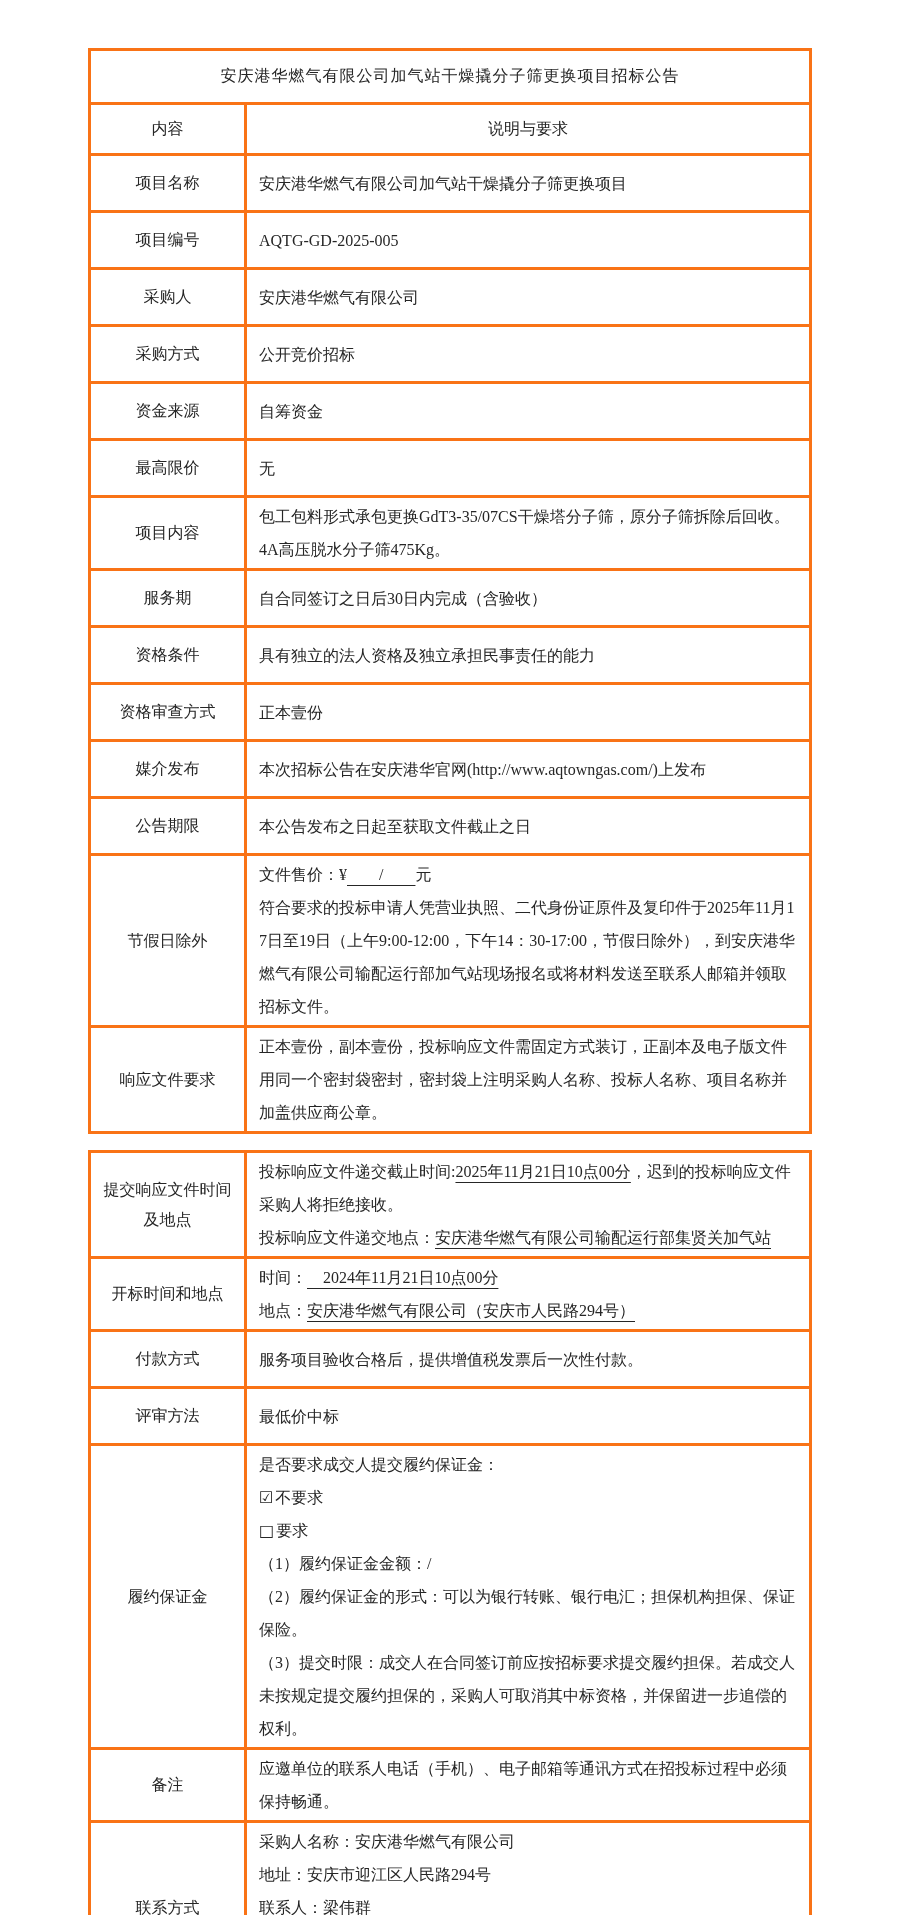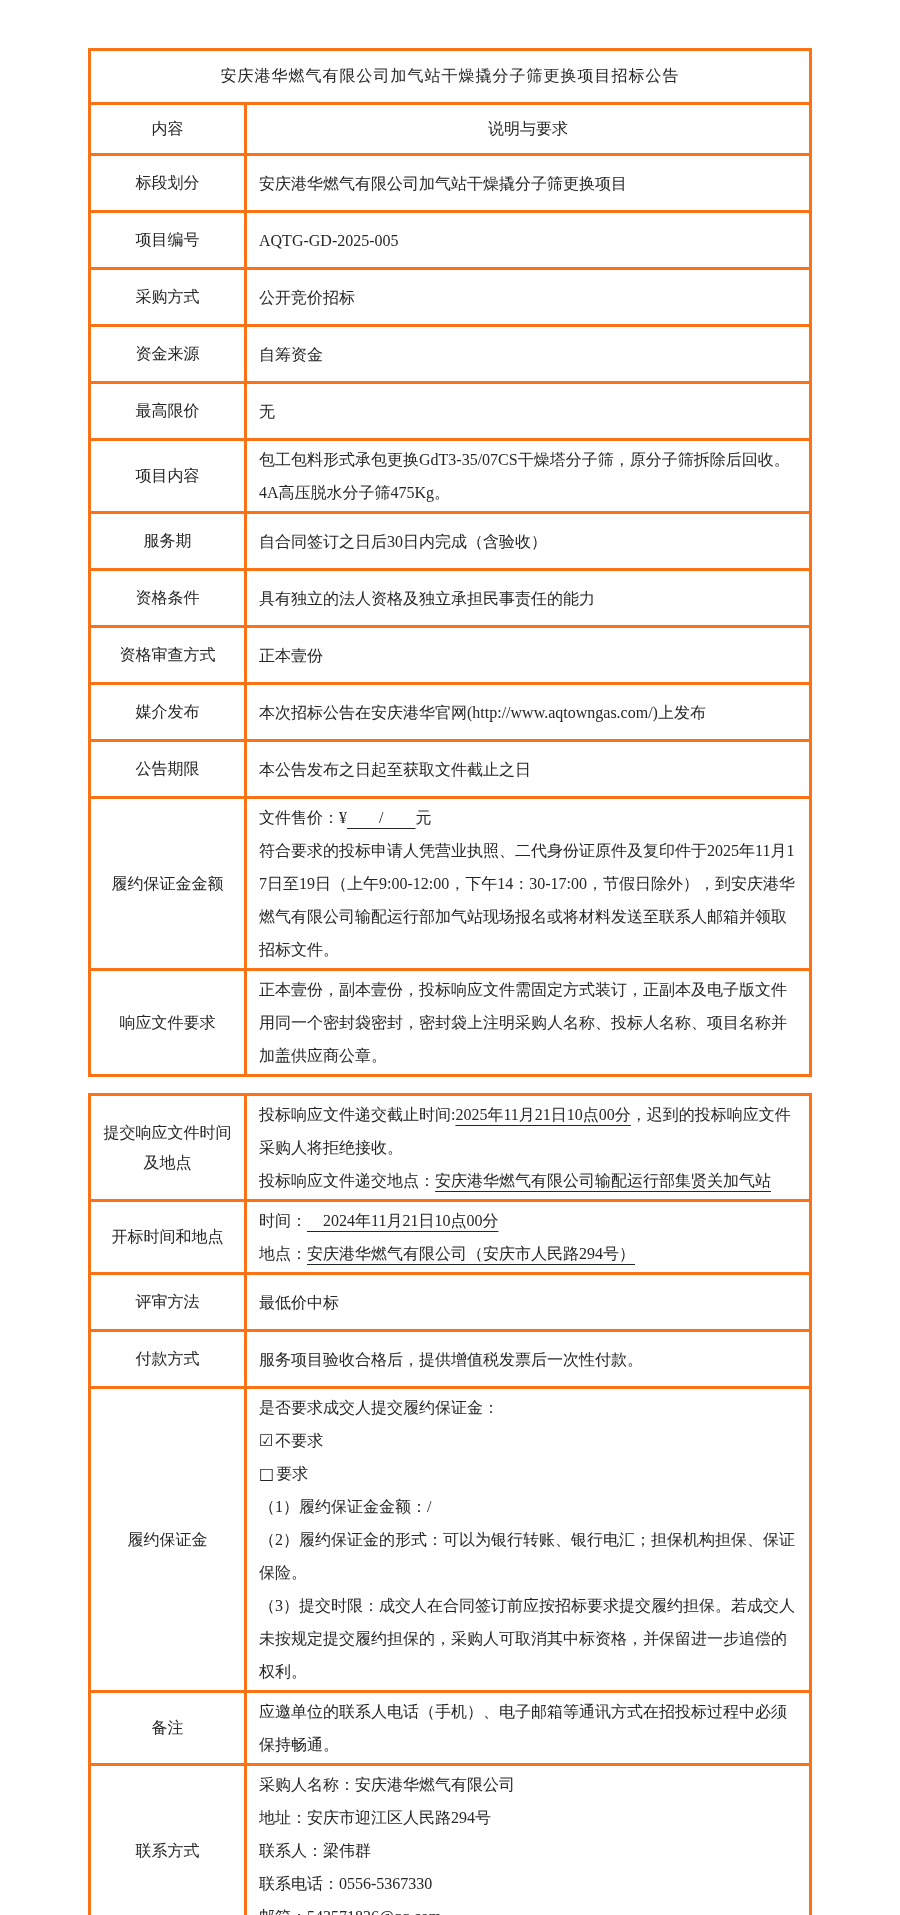--- a/index.html
+++ b/index.html
@@ -80,32 +80,38 @@
       <tr>
         <td colspan="2" class="title-cell">安庆港华燃气有限公司加气站干燥撬分子筛更换项目招标公告</td>
       </tr>
       <tr class="header-row">
         <th class="label-cell">内容</th>
         <th class="content-cell">说明与要求</th>
       </tr>
     </tbody>
     <tbody id="t1-body">
         <tr>
-          <th class="label-cell">标段划分</th>
+          <th class="label-cell">项目名称</th>
           <td class="content-cell">
             <div class="line"><span class="seg">安庆港华燃气有限公司加气站干燥撬分子筛更换项目</span></div>
           </td>
         </tr>
         <tr>
           <th class="label-cell">项目编号</th>
           <td class="content-cell">
             <div class="line"><span class="seg">AQTG-GD-2025-005</span></div>
           </td>
         </tr>
         <tr>
+          <th class="label-cell">采购人</th>
+          <td class="content-cell">
+            <div class="line"><span class="seg">安庆港华燃气有限公司</span></div>
+          </td>
+        </tr>
+        <tr>
           <th class="label-cell">采购方式</th>
           <td class="content-cell">
             <div class="line"><span class="seg">公开竞价招标</span></div>
           </td>
         </tr>
         <tr>
           <th class="label-cell">资金来源</th>
           <td class="content-cell">
             <div class="line"><span class="seg">自筹资金</span></div>
           </td>
@@ -146,21 +152,21 @@
             <div class="line"><span class="seg">本次招标公告在安庆港华官网(http://www.aqtowngas.com/)上发布</span></div>
           </td>
         </tr>
         <tr>
           <th class="label-cell">公告期限</th>
           <td class="content-cell">
             <div class="line"><span class="seg">本公告发布之日起至获取文件截止之日</span></div>
           </td>
         </tr>
         <tr>
-          <th class="label-cell">履约保证金金额</th>
+          <th class="label-cell">节假日除外</th>
           <td class="content-cell">
             <div class="line"><span class="seg">文件售价：¥</span><span class="seg u">　　/　　</span><span class="seg">元</span></div>
             <div class="line"><span class="seg">符合要求的投标申请人凭营业执照、二代身份证原件及复印件于2025年11月17日至19日（上午9:00-12:00，下午14：30-17:00，节假日除外），到安庆港华燃气有限公司输配运行部加气站现场报名或将材料发送至联系人邮箱并领取招标文件。</span></div>
           </td>
         </tr>
         <tr>
           <th class="label-cell">响应文件要求</th>
           <td class="content-cell">
             <div class="line"><span class="seg">正本壹份，副本壹份，投标响应文件需固定方式装订，正副本及电子版文件用同一个密封袋密封，密封袋上注明采购人名称、投标人名称、项目名称并加盖供应商公章。</span></div>
           </td>
@@ -182,29 +188,29 @@
           </td>
         </tr>
         <tr>
           <th class="label-cell">开标时间和地点</th>
           <td class="content-cell">
             <div class="line"><span class="seg">时间：</span><span class="seg u">　2024年11月21日10点00分</span></div>
             <div class="line"><span class="seg">地点：</span><span class="seg u">安庆港华燃气有限公司（安庆市人民路294号）</span></div>
           </td>
         </tr>
         <tr>
+          <th class="label-cell">付款方式</th>
+          <td class="content-cell">
+            <div class="line"><span class="seg">服务项目验收合格后，提供增值税发票后一次性付款。</span></div>
+          </td>
+        </tr>
+        <tr>
           <th class="label-cell">评审方法</th>
           <td class="content-cell">
             <div class="line"><span class="seg">最低价中标</span></div>
-          </td>
-        </tr>
-        <tr>
-          <th class="label-cell">付款方式</th>
-          <td class="content-cell">
-            <div class="line"><span class="seg">服务项目验收合格后，提供增值税发票后一次性付款。</span></div>
           </td>
         </tr>
         <tr>
           <th class="label-cell">履约保证金</th>
           <td class="content-cell">
             <div class="line"><span class="seg">是否要求成交人提交履约保证金：</span></div>
             <div class="line"><span class="seg checkbox-glyph">☑</span><span class="seg">不要求</span></div>
             <div class="line"><span class="seg checkbox-glyph">□</span><span class="seg">要求</span></div>
             <div class="line"><span class="seg">（1）履约保证金金额：/</span></div>
             <div class="line"><span class="seg">（2）履约保证金的形式：可以为银行转账、银行电汇；担保机构担保、保证保险。</span></div>

